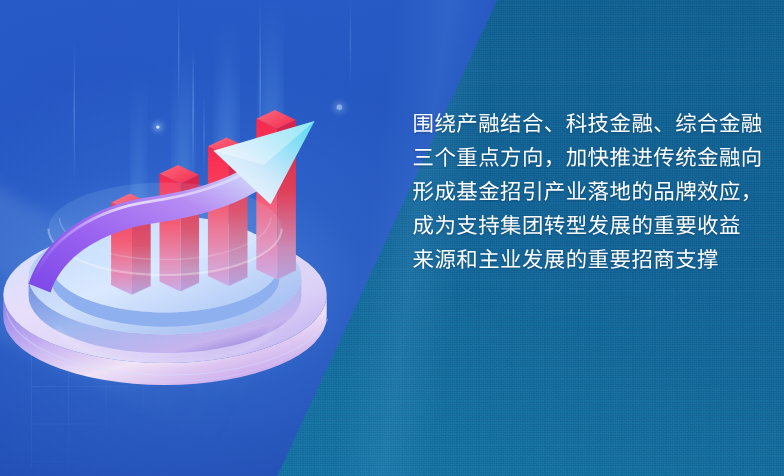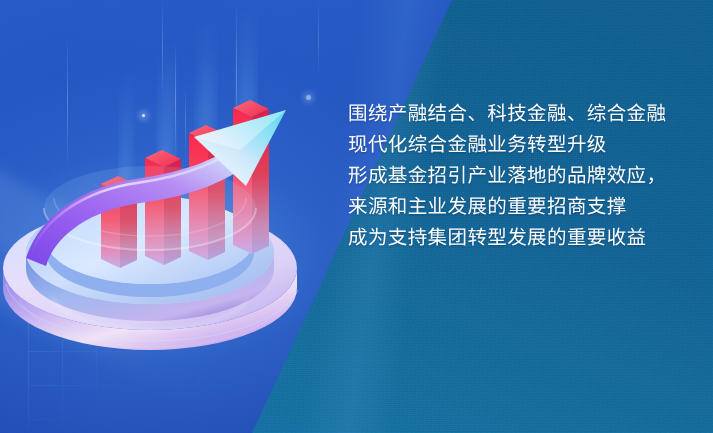--- a/index.html
+++ b/index.html
@@ -69,21 +69,21 @@
 
   
   .streak{position:absolute;width:1px;background:linear-gradient(180deg, rgba(150,200,255,0), rgba(165,212,255,.75), rgba(150,200,255,0));}
   .dot{position:absolute;width:3px;height:3px;border-radius:50%;background:#cfe6ff;box-shadow:0 0 6px 2px rgba(190,225,255,.65);}
 
   
   #illus{position:absolute;left:0;top:0;width:360px;height:433px;}
 
   
   .copy{
-    position:absolute;left:348px;top:98px;width:310px;
+    position:absolute;left:375px;top:98px;width:310px;
     color:#ffffff;
   }
   .para{margin:0 0 0 0;}
   .para + .para{}
   .line{
     font-size:19.5px;
     line-height:31px;
     letter-spacing:.4px;
     white-space:nowrap;
     text-shadow:0 1px 2px rgba(0,30,60,.35);
@@ -273,23 +273,23 @@
       <path d="M20 300 a136 58 0 0 0 266 2" stroke-width=".8" opacity=".6"></path>
     </g>
 
     <path d="M52 298 a100 40 0 0 0 196 0" fill="none" stroke="#ffffff" stroke-width="2.2" opacity=".35" filter="url(#soft2)"></path>
   </svg>
 
   <div class="copy">
 
     <div class="para">
       <div class="line">围绕产融结合、科技金融、综合金融</div>
-      <div class="line">现代化综合金融业务转型升级</div>
+      <div class="line">三个重点方向，加快推进传统金融向</div>
     </div>
 
     <div class="para">
       <div class="line">形成基金招引产业落地的品牌效应，</div>
+      <div class="line">成为支持集团转型发展的重要收益</div>
       <div class="line">来源和主业发展的重要招商支撑</div>
-      <div class="line">成为支持集团转型发展的重要收益</div>
     </div>
 
   </div>
 </div>
 
 </body></html>

